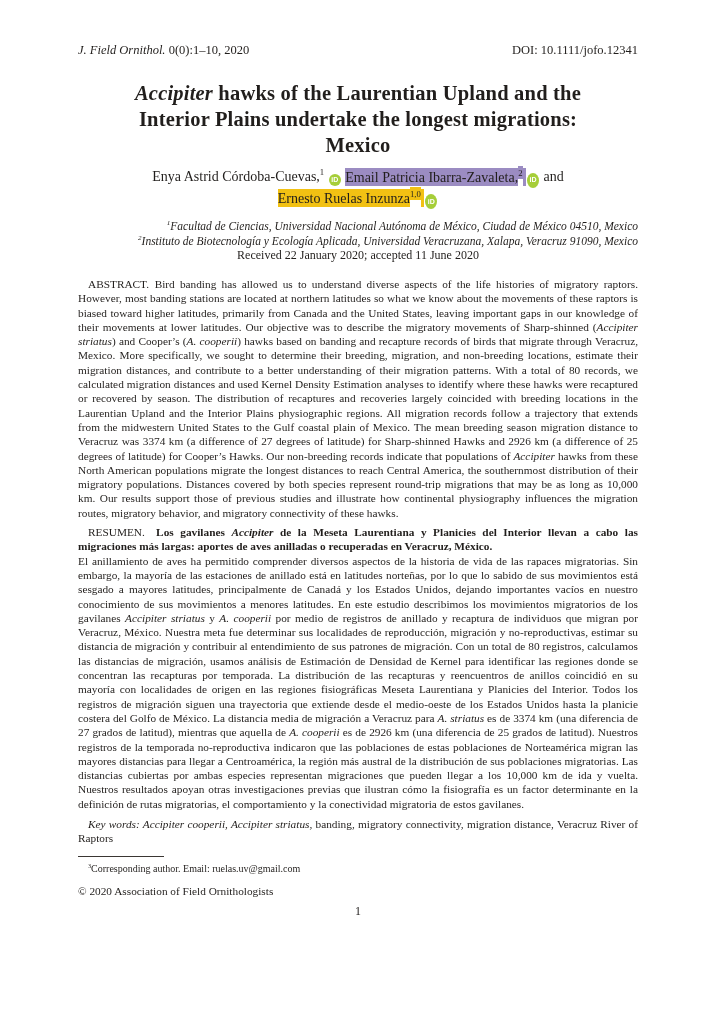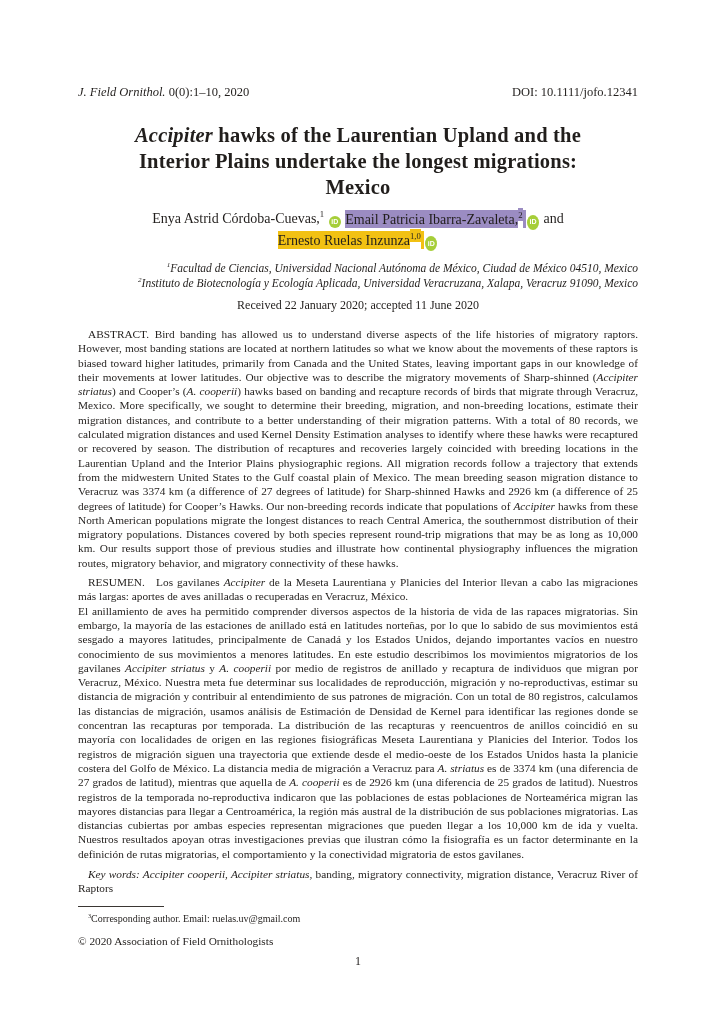--- a/index.html
+++ b/index.html
@@ -1,38 +1,38 @@
 <!DOCTYPE html>
 <html style="--hl-purple: #9b8cc2; --hl-yellow: #f2c113; --orcid-green: #a6ce39;"><head>
 <meta charset="utf-8">
 <style>
   html,body{margin:0;padding:0;background:#fff;}
   body{
     width:713px;height:1024px;overflow:hidden;
     font-family:"Liberation Serif","DejaVu Serif",serif;
     color:#211e1c;
   }
-  .page{padding:84px 75px 0 78px;}
+  .page{padding:42px 75px 0 78px;}
   .hdr{display:flex;justify-content:space-between;font-size:12.5px;line-height:16px;}
   .title{text-align:center;font-weight:bold;font-size:20.5px;line-height:26px;margin-top:22px;letter-spacing:.2px;}
   .authors{text-align:center;font-size:14px;line-height:21px;margin-top:8px;}
   .affils{text-align:right;font-style:italic;font-size:11.5px;line-height:14.5px;margin-top:10px;}
-  .received{text-align:center;font-size:12px;line-height:15px;margin-top:8px;}
+  .received{text-align:center;font-size:12px;line-height:15px;}
   p{margin:0;}
   .para{font-size:11.3px;line-height:14.3px;text-align:justify;}
   .abstract{margin-top:14px;text-indent:10px;}
   .resumen-head{margin-top:5px;text-indent:10px;}
   .resumen-body{text-align:justify;}
   .keywords{margin-top:6px;text-indent:10px;}
   .footrule{width:86px;border:0;border-top:1.2px solid #3a3633;margin:10px 0 0 0;}
   .footnote{font-size:10px;line-height:14.3px;margin-top:5px;text-indent:10px;}
   .copyright{font-size:11.3px;line-height:14.3px;margin-top:8px;}
   .pageno{text-align:center;font-size:12px;margin-top:6px;}
   .it{font-style:italic;}
-  .bd{font-weight:normal;}
+  .bd{font-weight:bold;}
   .sup{font-size:.62em;vertical-align:super;line-height:0;}
   .hl-purple{background:var(--hl-purple,#9b8cc2);padding:1.5px 0;}
   .hl-yellow{background:var(--hl-yellow,#f2c113);padding:1.5px 0;}
   .orcid-icon{
     display:inline-block;width:12px;height:12px;border-radius:50%;
     background:var(--orcid-green,#a6ce39);color:#fff;
     font-family:"Liberation Sans","DejaVu Sans",sans-serif;
     font-size:7px;font-weight:bold;line-height:12px;text-align:center;
     font-style:normal;vertical-align:-1px;margin:0 1px;
   }

